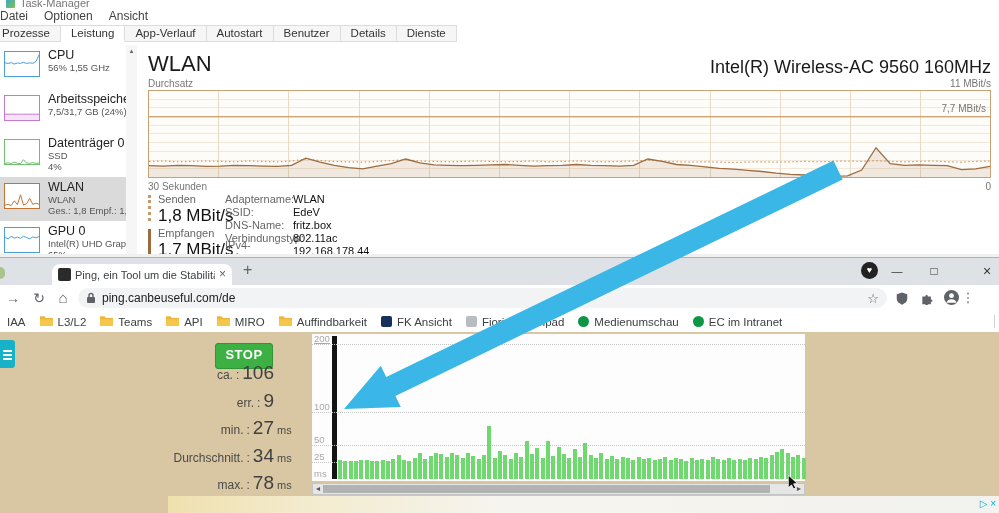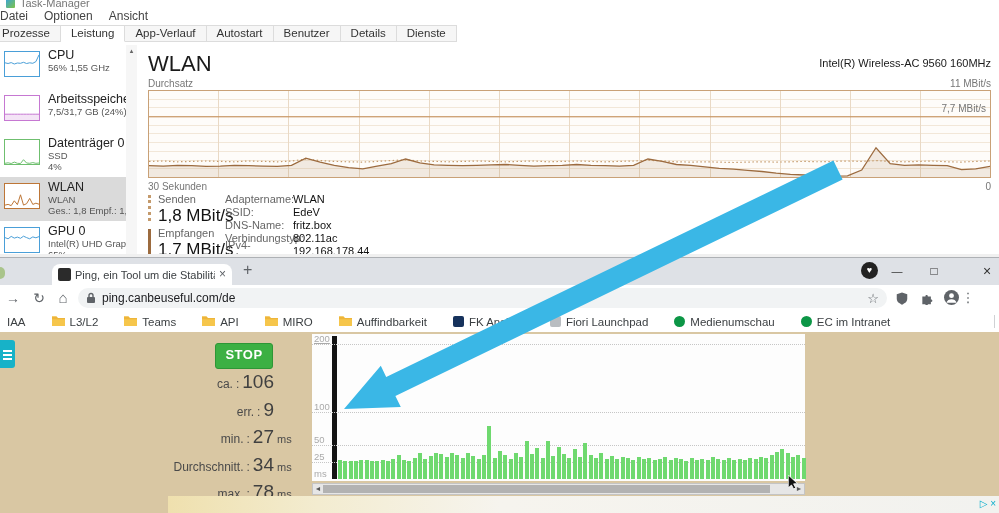--- a/index.html
+++ b/index.html
@@ -21,21 +21,21 @@
   .tm-item{position:relative;height:44px;padding:3px 0 0 4px;box-sizing:border-box;}
   .tm-item.selected{background:#dadada;}
   .tm-thumb{position:absolute;left:4px;top:6px;width:36px;height:26px;background:#fff;box-sizing:border-box;}
   .tm-item-text{position:absolute;left:48px;top:3px;width:76px;}
   .tm-item-title{font-size:12.5px;color:#222;white-space:nowrap;}
   .tm-item-sub{font-size:9.5px;color:#555;line-height:11px;white-space:nowrap;}
   .tm-scroll{position:absolute;top:45px;left:126px;width:11px;bottom:0;background:#f6f6f6;
              font-size:7px;color:#666;text-align:center;line-height:12px;}
   .tm-main{position:absolute;left:148px;top:45px;right:0;bottom:0;}
   .tm-h1{position:absolute;top:6px;left:0;font-size:22px;color:#1a1a1a;font-weight:400;}
-  .tm-adapter{position:absolute;top:12px;right:8px;font-size:11px;color:#1a1a1a;}
+  .tm-adapter{position:absolute;top:12px;right:8px;font-size:18px;color:#1a1a1a;}
   .tm-smalllabel{font-size:10px;color:#767676;}
   .tm-chart{position:absolute;left:0;top:45px;width:843px;height:88px;box-sizing:border-box;
             border:1px solid #c9a177;background:#fefcf9;
             background-image:
               repeating-linear-gradient(90deg,transparent 0 69.2px,#e9d9c5 69.2px 70.2px),
               repeating-linear-gradient(180deg,transparent 0 7.7px,#f2e7d8 7.7px 8.7px);}
   .tm-chart svg{position:absolute;inset:0;}
   .tm-reflabel{position:absolute;right:4px;top:12px;font-size:10px;color:#767676;}
   .legend-block{position:absolute;width:110px;}
   .legend-bar{position:absolute;left:0;top:2px;bottom:2px;width:0;}
@@ -67,34 +67,34 @@
   .tb-ic{position:absolute;top:0;height:26px;line-height:26px;text-align:center;width:22px;
          font-size:14px;color:#5f6368;}
   .br-address{position:absolute;left:78px;top:3px;width:809px;height:20px;background:#f1f3f4;
               border-radius:10px;display:flex;align-items:center;padding:0 8px;box-sizing:border-box;}
   .br-url{font-size:12px;color:#202124;margin-left:6px;flex:1;}
   .br-star{font-size:13px;color:#5f6368;}
   .br-bookmarks{position:absolute;left:0;top:53px;right:0;height:21px;background:#fff;
                 border-bottom:1px solid #e4e6e8;display:flex;align-items:center;font-size:11.5px;color:#3c4043;}
   .bm-item{display:flex;align-items:center;gap:5px;padding:0 7px;white-space:nowrap;}
   .bm-sep{width:1px;height:13px;background:#cfd1d4;margin:0 4px;}
-  .bm-left{display:flex;align-items:center;overflow:hidden;flex:1;gap:12px;}
+  .bm-left{display:flex;align-items:center;overflow:hidden;flex:1;}
   .bm-right{display:flex;align-items:center;}
   .ic-green-circle{width:11px;height:11px;border-radius:50%;background:#0c9646;}
   .ic-darkblue-square{width:11px;height:11px;background:#16325c;border-radius:2px;}
   .ic-grey-square{width:11px;height:11px;background:#b9bdc1;border-radius:2px;}
   
   .br-page{position:absolute;left:0;top:74px;right:0;bottom:0;background:#d9c7a3;overflow:hidden;}
   .pg-menu{position:absolute;left:0;top:8px;width:15px;height:28px;background:#17b2c8;
            border-radius:0 3px 3px 0;padding-top:8px;box-sizing:border-box;}
   .pg-menu i{display:block;width:9px;height:2px;background:#fff;margin:2px auto;}
   .pg-stop{position:absolute;left:215px;top:11px;width:56px;height:24px;background:#3cb043;
            border:1px solid #2e9636;border-radius:3px;color:#fff;font-size:13px;font-weight:700;
            text-align:center;line-height:22px;letter-spacing:0.5px;}
-  .pg-stats{position:absolute;left:120px;top:39px;width:175px;}
+  .pg-stats{position:absolute;left:120px;top:30px;width:175px;}
   .stat-row{display:flex;align-items:baseline;justify-content:flex-end;margin-bottom:5.5px;}
   .stat-label{font-size:12px;color:#4a4a4a;}
   .stat-sep{font-size:12px;color:#4a4a4a;margin:0 3px;}
   .stat-value{font-size:19px;color:#404040;text-align:center;}
   .stat-unit{font-size:11px;color:#4a4a4a;margin-left:3px;width:18px;}
   .ping-chart{position:absolute;left:312px;top:2px;width:493px;height:147px;background:#fdfdfd;}
   .ping-grid{position:absolute;left:0;right:0;height:0;border-top:1px dotted #c6c6c6;}
   .ping-ylab{position:absolute;left:2px;font-size:9.5px;color:#aaa;}
   .ping-msline{position:absolute;left:20px;top:2px;bottom:2px;width:5px;background:#141414;}
   .ping-bar{position:absolute;bottom:2px;width:4px;background:#6fd96f;}

